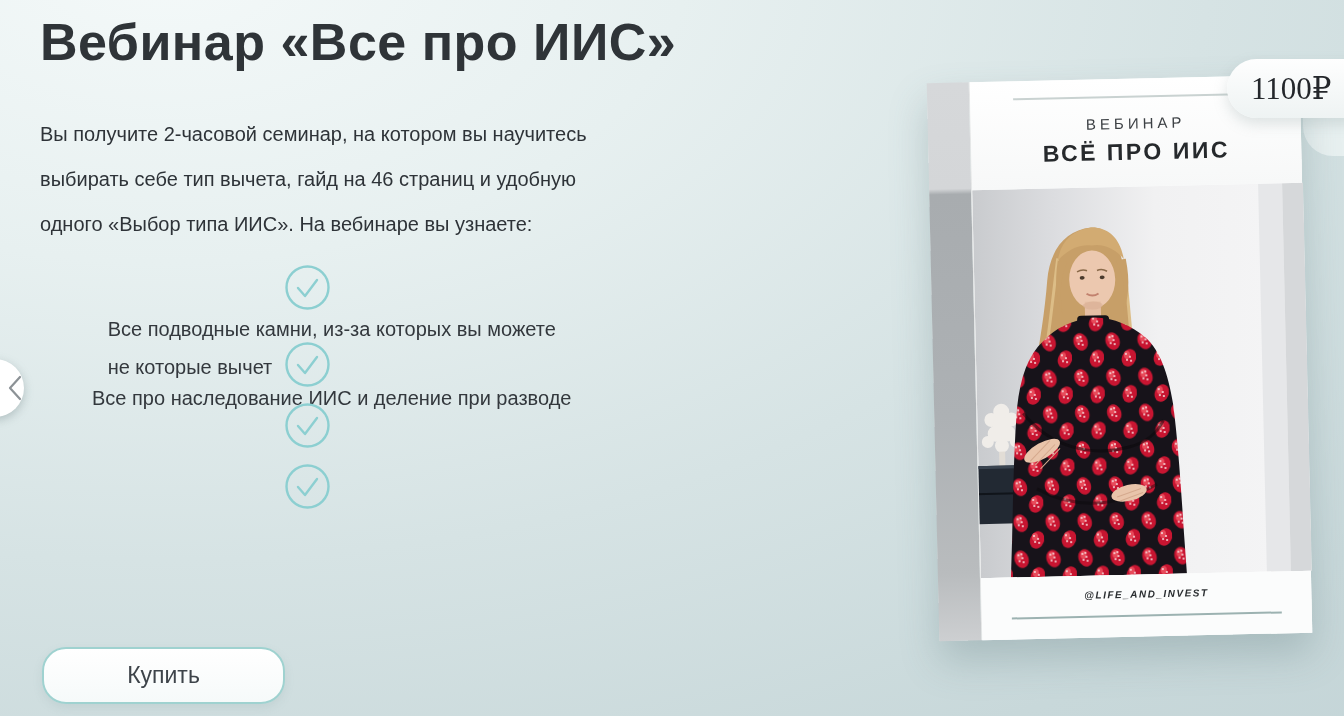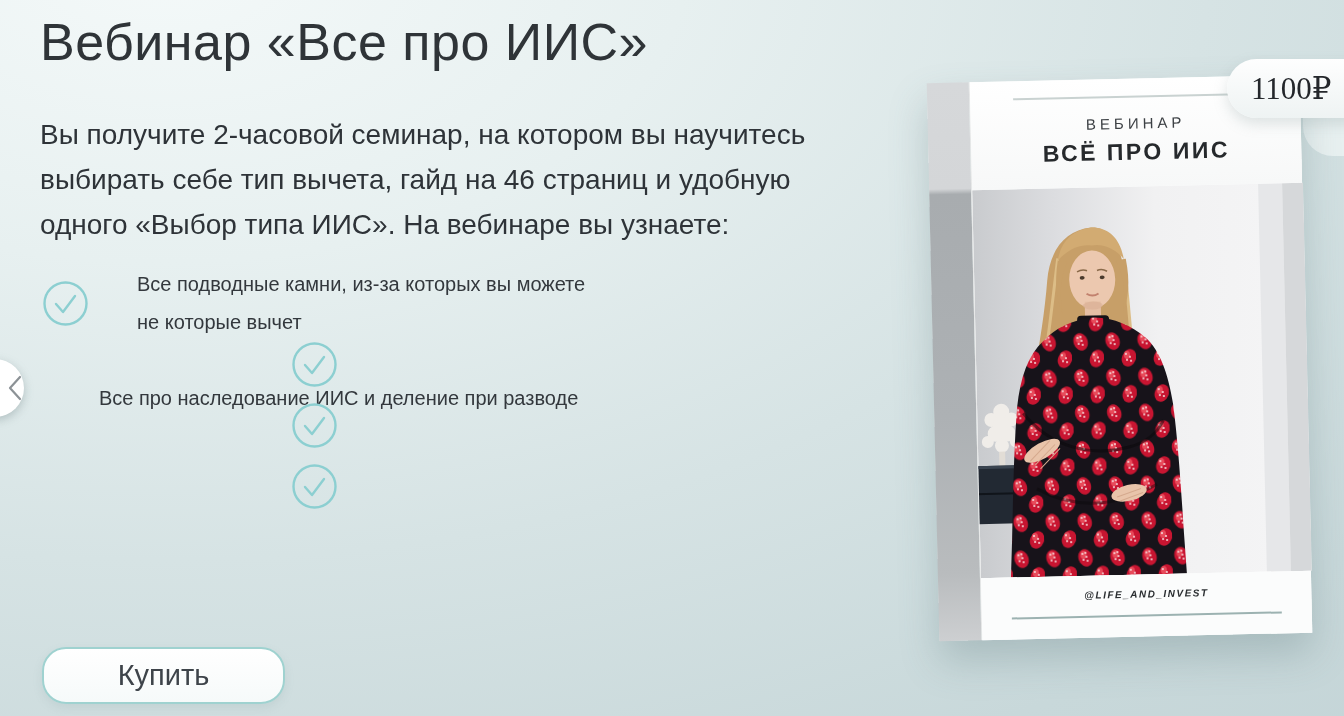--- a/index.html
+++ b/index.html
@@ -4,39 +4,39 @@
 <style>
   html,body{margin:0;padding:0;}
   body{font-family:"Liberation Sans","DejaVu Sans",sans-serif;}
   #stage{
     position:relative;width:1344px;height:716px;overflow:hidden;
     background:radial-gradient(150% 160% at 12% -5%, #f4f9f9 0%, #e7f0f0 26%, #d6e3e4 52%, #c8d8da 78%, #c2d3d6 100%);
   }
   
   .page-title{
     position:absolute;left:40px;top:12px;z-index:3;margin:0;
-    font-size:52px;font-weight:400;letter-spacing:.5px;color:#2f3438;
+    font-size:52px;font-weight:700;letter-spacing:.5px;color:#2f3438;
   }
   .lead{
     position:absolute;left:40px;top:112px;z-index:3;
-    font-size:28px;line-height:45px;color:#2e3338;
+    font-size:20px;line-height:45px;color:#2e3338;
   }
   .checklist{position:absolute;left:43px;top:265px;z-index:3;}
   .check-row{display:flex;align-items:center;margin-bottom:17px;}
-  .check-row.two-line{height:76px;margin-bottom:1px;}
+  .check-row.two-line{height:76px;margin-bottom:1px;flex-direction:column;}
   .check-row:not(.two-line){height:44px;flex-direction:column;}
   .check-circle{flex:0 0 45px;}
   .check-text{margin-left:49px;font-size:20px;line-height:38px;color:#33383d;}
   .check-row:not(.two-line) .check-text{line-height:22px;}
   .buy-button{
     position:absolute;left:42px;top:647px;width:243px;height:57px;z-index:3;
     border:2px solid #9fd2d0;border-radius:24px;cursor:pointer;
     background:linear-gradient(180deg,#ffffff,#f6fafa);
     font-family:"Liberation Sans","DejaVu Sans",sans-serif;
-    font-size:29px;color:#3e444a;box-shadow:0 4px 10px rgba(120,145,147,.15);
+    font-size:23px;color:#3e444a;box-shadow:0 4px 10px rgba(120,145,147,.15);
   }
   
   .carousel-prev{
     position:absolute;left:-34px;top:359px;width:58px;height:58px;z-index:6;
     border-radius:50%;background:#ffffff;border:none;cursor:pointer;
     box-shadow:0 3px 10px rgba(110,130,132,.4);
   }
   .carousel-prev svg{position:absolute;left:40px;top:14px;}
   
   .product-box{

